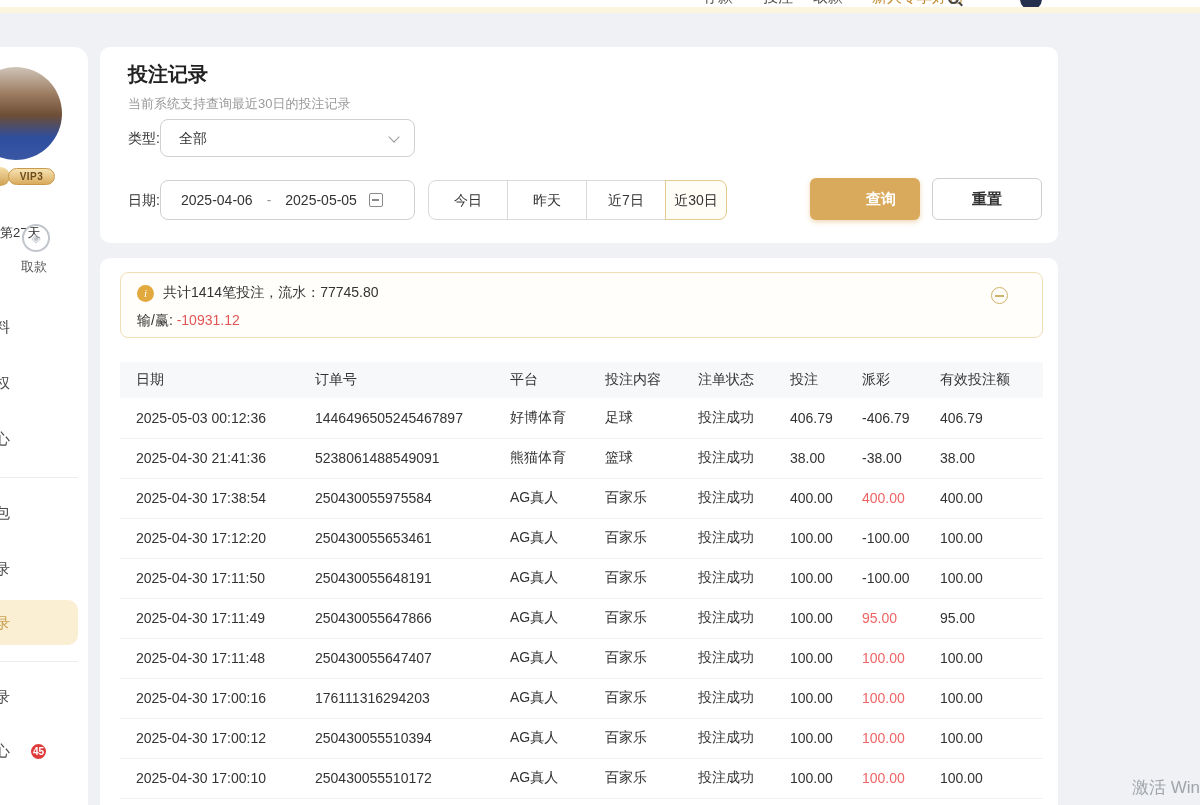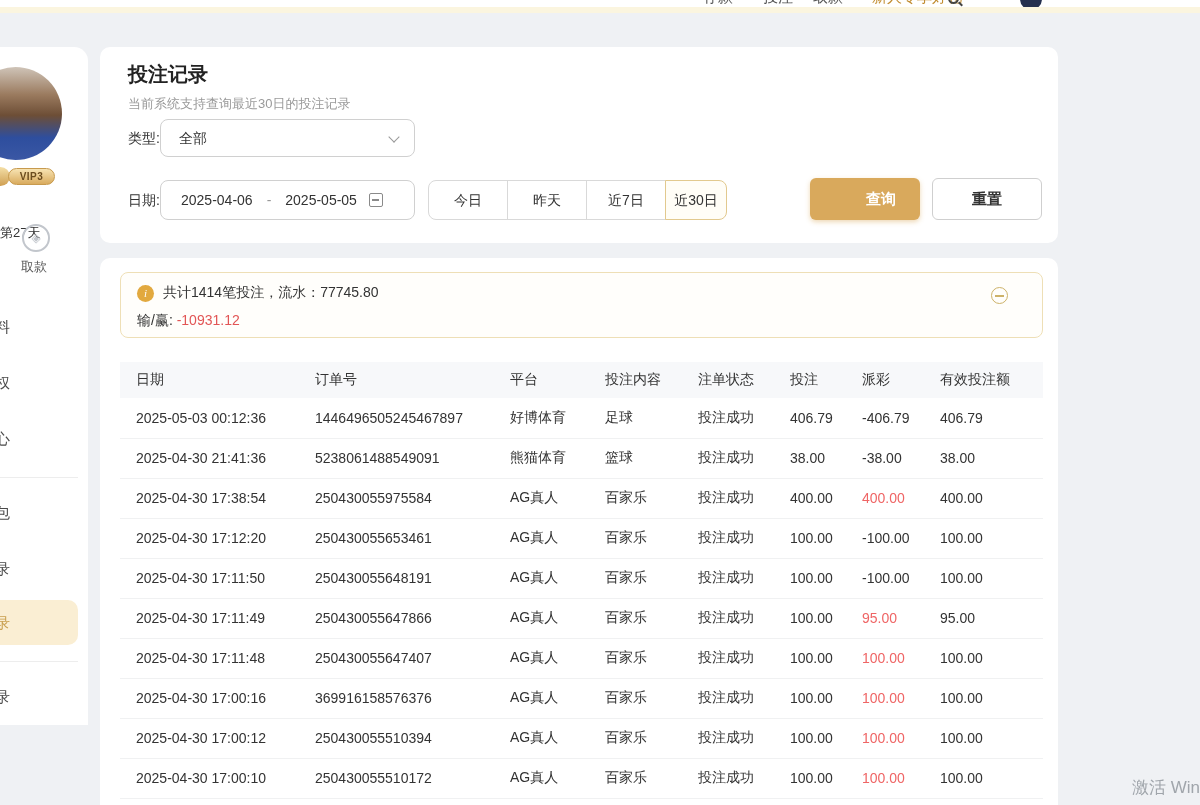--- a/index.html
+++ b/index.html
@@ -13,21 +13,21 @@
   
   .topnav { position:absolute; left:0; top:0; width:1200px; height:7px; background:#fff; overflow:hidden; z-index:6; }
   .topnav-band { position:absolute; left:0; top:7px; width:1200px; height:6px; background:#fbf5df; z-index:5; }
   .nav-item { position:absolute; top:-12px; font-size:15px; color:#555; white-space:nowrap; }
   .nav-promo { position:absolute; top:-12px; font-size:15px; color:#c08a2d; white-space:nowrap; }
   .nav-search { position:absolute; top:-7px; width:11px; height:11px; border:2px solid #444; border-radius:50%; }
   .nav-search::after { content:""; position:absolute; left:8px; top:8px; width:5px; height:2px; background:#444; transform:rotate(45deg); }
   .nav-avatar { position:absolute; top:-12px; width:22px; height:22px; border-radius:50%; background:#25304f; }
 
   
-  .sidebar { position:absolute; left:0; top:47px; width:88px; height:678px; background:#fff; border-radius:0 14px 0 0; overflow:hidden; z-index:2; }
+  .sidebar { position:absolute; left:0; top:47px; width:88px; height:758px; background:#fff; border-radius:0 14px 0 0; overflow:hidden; z-index:2; }
   .side-avatar { position:absolute; left:-31px; top:20px; width:93px; height:93px; border-radius:50%;
     background:linear-gradient(180deg,#cfc4b8 0%,#9a7a5e 30%,#6d4e36 52%,#2e4e9e 76%,#3a57a4 100%); }
   .vip-medal { position:absolute; left:-9px; top:120px; width:19px; height:19px; border-radius:50%;
     background:linear-gradient(180deg,#f4dfa7,#cf9f52); }
   .vip-badge { position:absolute; left:8px; top:121px; width:47px; height:17px; border-radius:9px;
     background:linear-gradient(180deg,#f7e3b2,#d9ab5e); border:1px solid #c79a4e;
     font-size:10px; font-weight:bold; color:#6b4c1e; text-align:center; line-height:15px; letter-spacing:.5px; }
   .vip-day { position:absolute; left:0; top:142px; font-size:13px; color:#333;margin-top:35px; }
   .withdraw-ico { position:absolute; left:22px; top:177px; width:28px; height:28px; border:2px solid #c2c6cc; border-radius:50%;
     color:#c2c6cc; text-align:center; line-height:24px; font-size:12px; }
@@ -249,21 +249,21 @@
           <td>250430055647407</td>
           <td>AG真人</td>
           <td>百家乐</td>
           <td>投注成功</td>
           <td>100.00</td>
           <td class="red">100.00</td>
           <td>100.00</td>
         </tr>
         <tr>
           <td>2025-04-30 17:00:16</td>
-          <td>369916158576376</td>
+          <td>176111316294203</td>
           <td>AG真人</td>
           <td>百家乐</td>
           <td>投注成功</td>
           <td>100.00</td>
           <td class="red">100.00</td>
           <td>100.00</td>
         </tr>
         <tr>
           <td>2025-04-30 17:00:12</td>
           <td>250430055510394</td>

